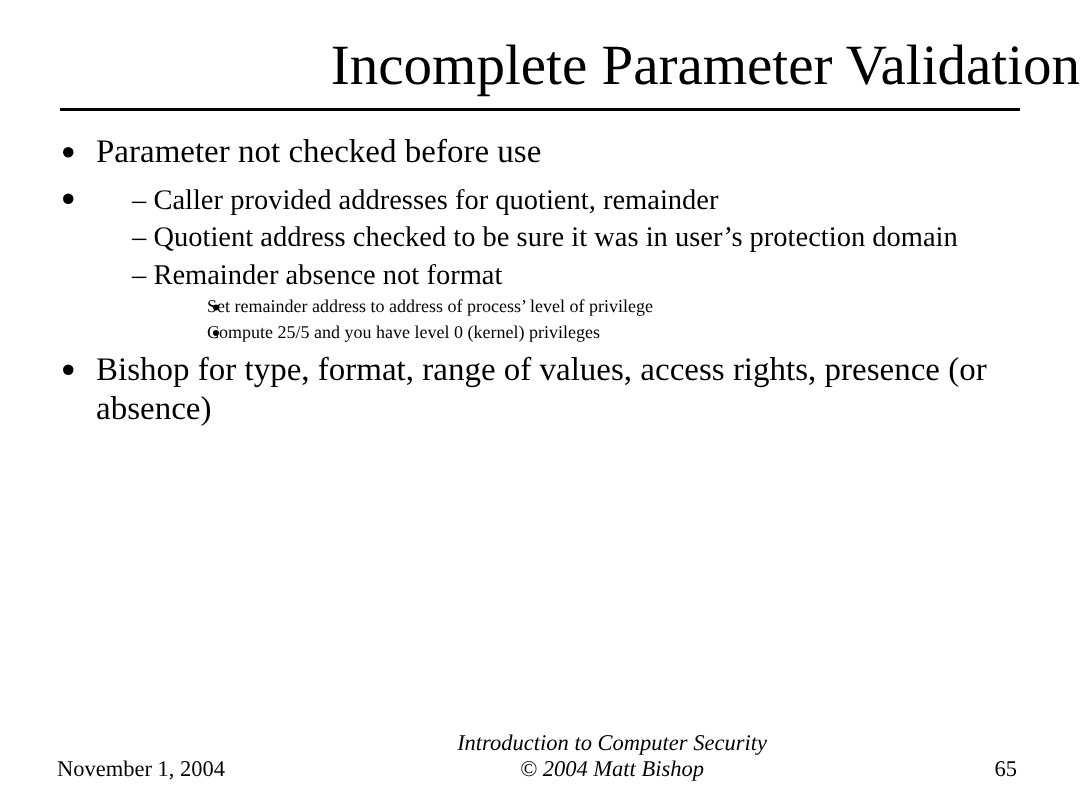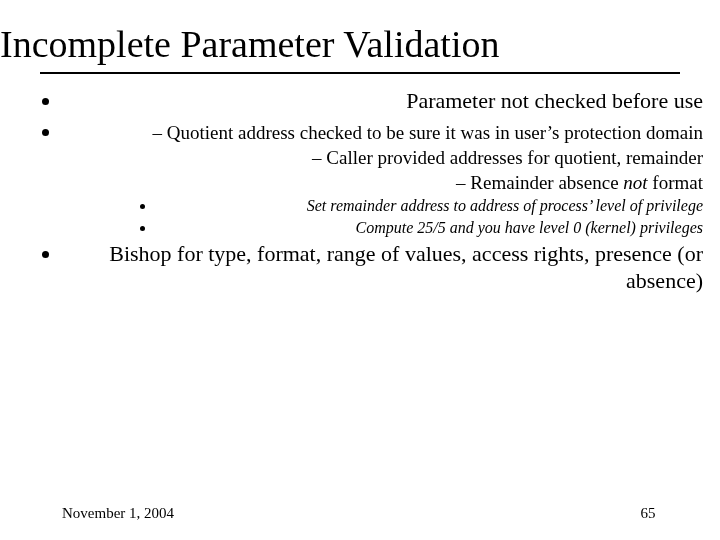--- a/index.html
+++ b/index.html
@@ -12,35 +12,34 @@
     color: #000000;
     overflow: hidden;
   }
   .slide {
     position: relative;
     width: 720px;
     height: 540px;
     box-sizing: border-box;
   }
   .title {
-    text-align: left;
+    text-align: right;
     font-size: 38px;
     padding-top: 22px;
     padding-bottom: 6px;
   }
   .rule {
     margin: 0 40px 14px 40px;
     border: none;
     border-top: 2px solid #000;
   }
   .content {
     padding: 0 17px 0 38px;
     font-size: 22px;
     line-height: 1.22;
-    text-align: right;
   }
   ul.b1 {
     list-style-type: disc;
     margin: 0 0 0 24px;
     padding: 0;
   }
   ul.b1 > li {
     margin: 2px 0;
     padding-left: 2px;
   }
@@ -58,73 +57,74 @@
   ul.b2 > li::before {
     content: "–  ";
   }
   ul.b2 > li > span {
     text-indent: 0;
   }
   ul.b3 {
     list-style-type: disc;
     margin: 2px 0 2px 50px;
     padding: 0;
-    font-size: 16px;
-    font-style: italic;
+    font-size: 12px;
   }
   ul.b3 > li {
     margin: 2px 0;
   }
-  .em { font-style: italic; }
+  .em { }
   .footer {
     position: absolute;
     left: 0;
     right: 0;
     bottom: 18px;
     font-size: 15px;
     display: flex;
     justify-content: space-between;
     align-items: flex-end;
     padding: 0 42px 0 38px;
   }
   .footer-center {
     text-align: center;
     font-style: italic;
     flex: 1;
   }
-  .footer-left { width: 160px; text-align: center; font-style: normal; }
-  .footer-right { width: 60px; text-align: center; font-style: normal; }
+  .footer-left { width: 160px; text-align: left; font-style: normal; }
+  .footer-right { width: 60px; text-align: right; font-style: normal; }
 </style>
 </head>
 <body>
 
 <div class="slide">
 
   <div class="title">Incomplete Parameter Validation</div>
   <hr class="rule">
 
   <div class="content">
     <ul class="b1">
       <li>Parameter not checked before use</li>
       <li>
         <ul class="b2">
+          <li><span>Caller provided addresses for quotient, remainder</span></li>
           <li><span>Quotient address checked to be sure it was in user’s protection domain</span></li>
-          <li><span>Caller provided addresses for quotient, remainder</span></li>
           <li><span><span>Remainder absence </span><span class="em">not</span><span> format</span></span>
             <ul class="b3">
               <li>Set remainder address to address of process’ level of privilege</li>
               <li>Compute 25/5 and you have level 0 (kernel) privileges</li>
             </ul>
           </li>
         </ul>
       </li>
       <li>Bishop for type, format, range of values, access rights, presence (or absence)</li>
     </ul>
   </div>
 
   <div class="footer">
     <div class="footer-left">November 1, 2004</div>
     <div class="footer-center">
+      <div>Introduction to Computer Security</div>
+      <div>© 2004 Matt Bishop</div>
     </div>
     <div class="footer-right">65</div>
   </div>
 
 </div>
 
 </body></html>

